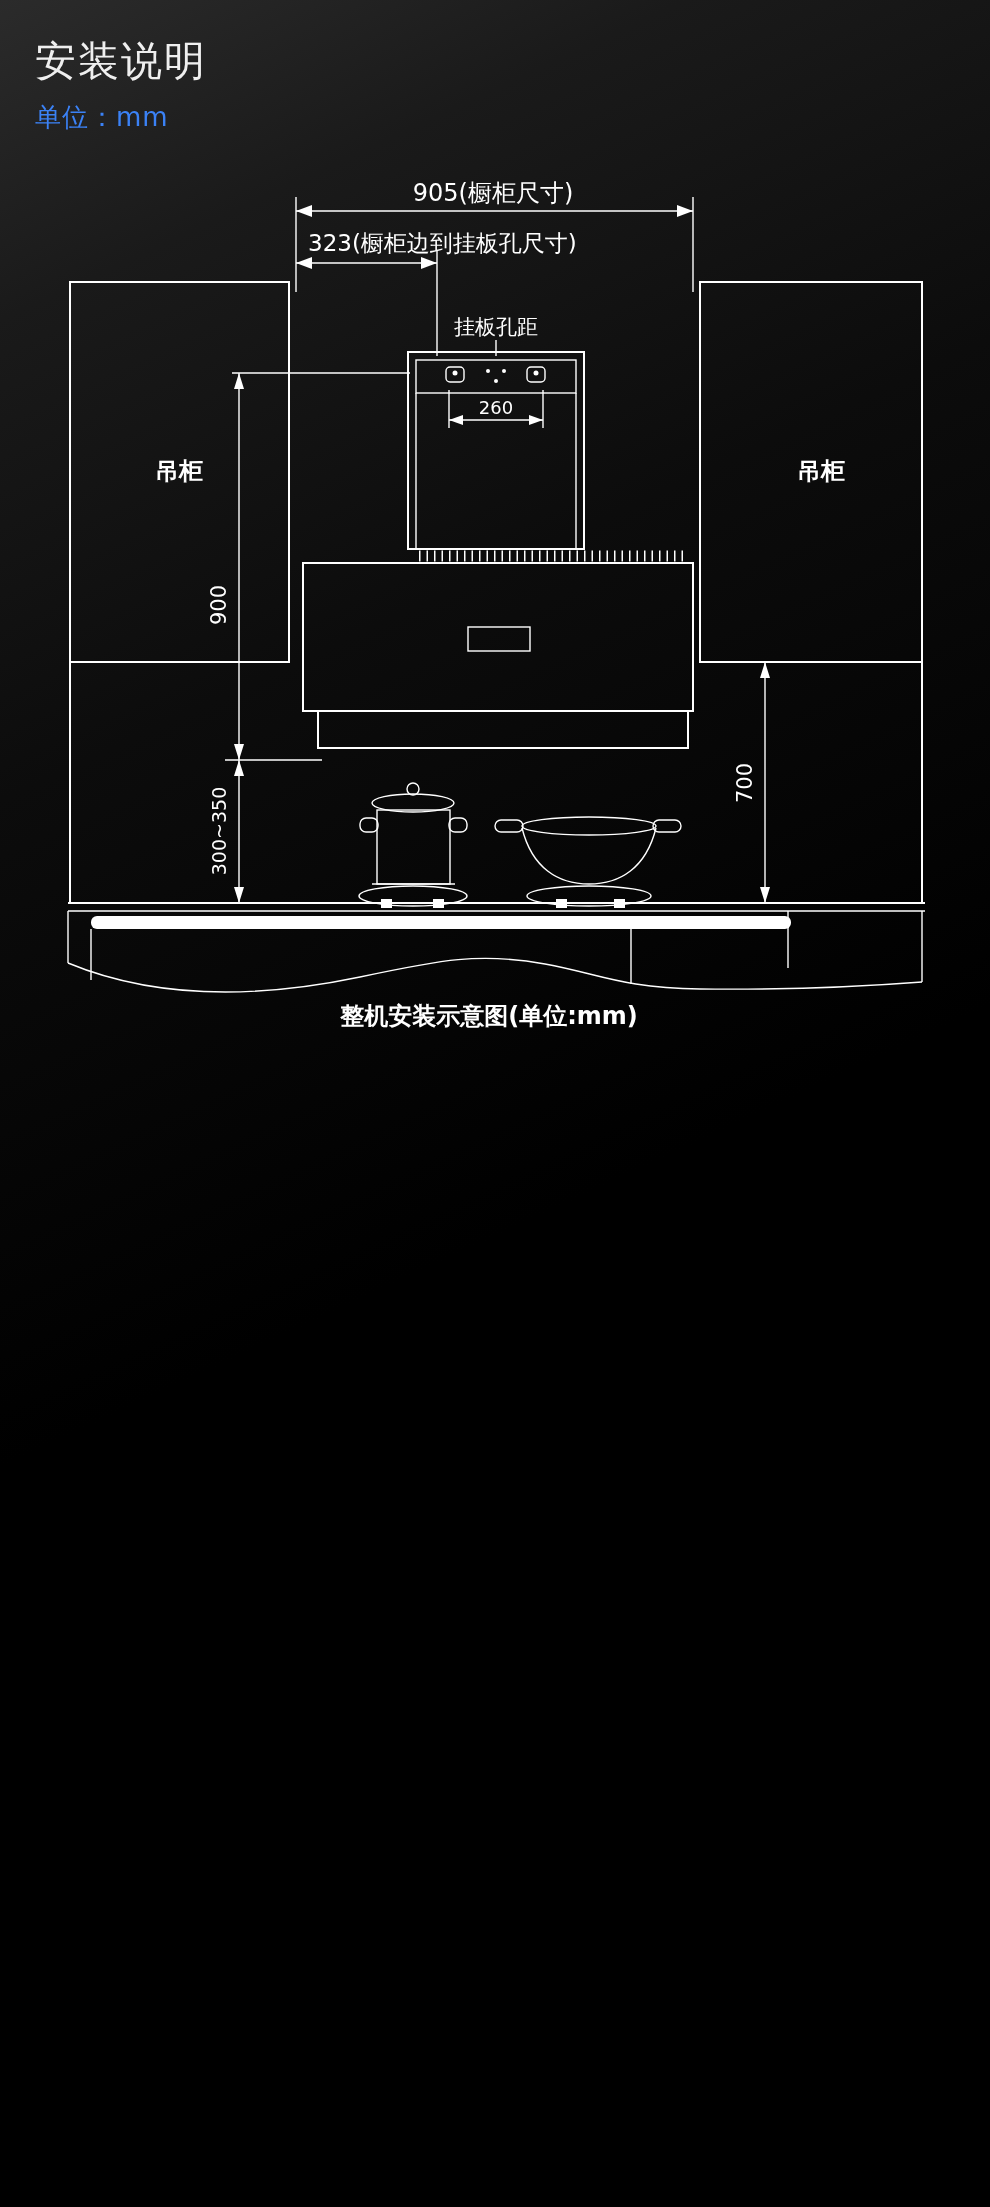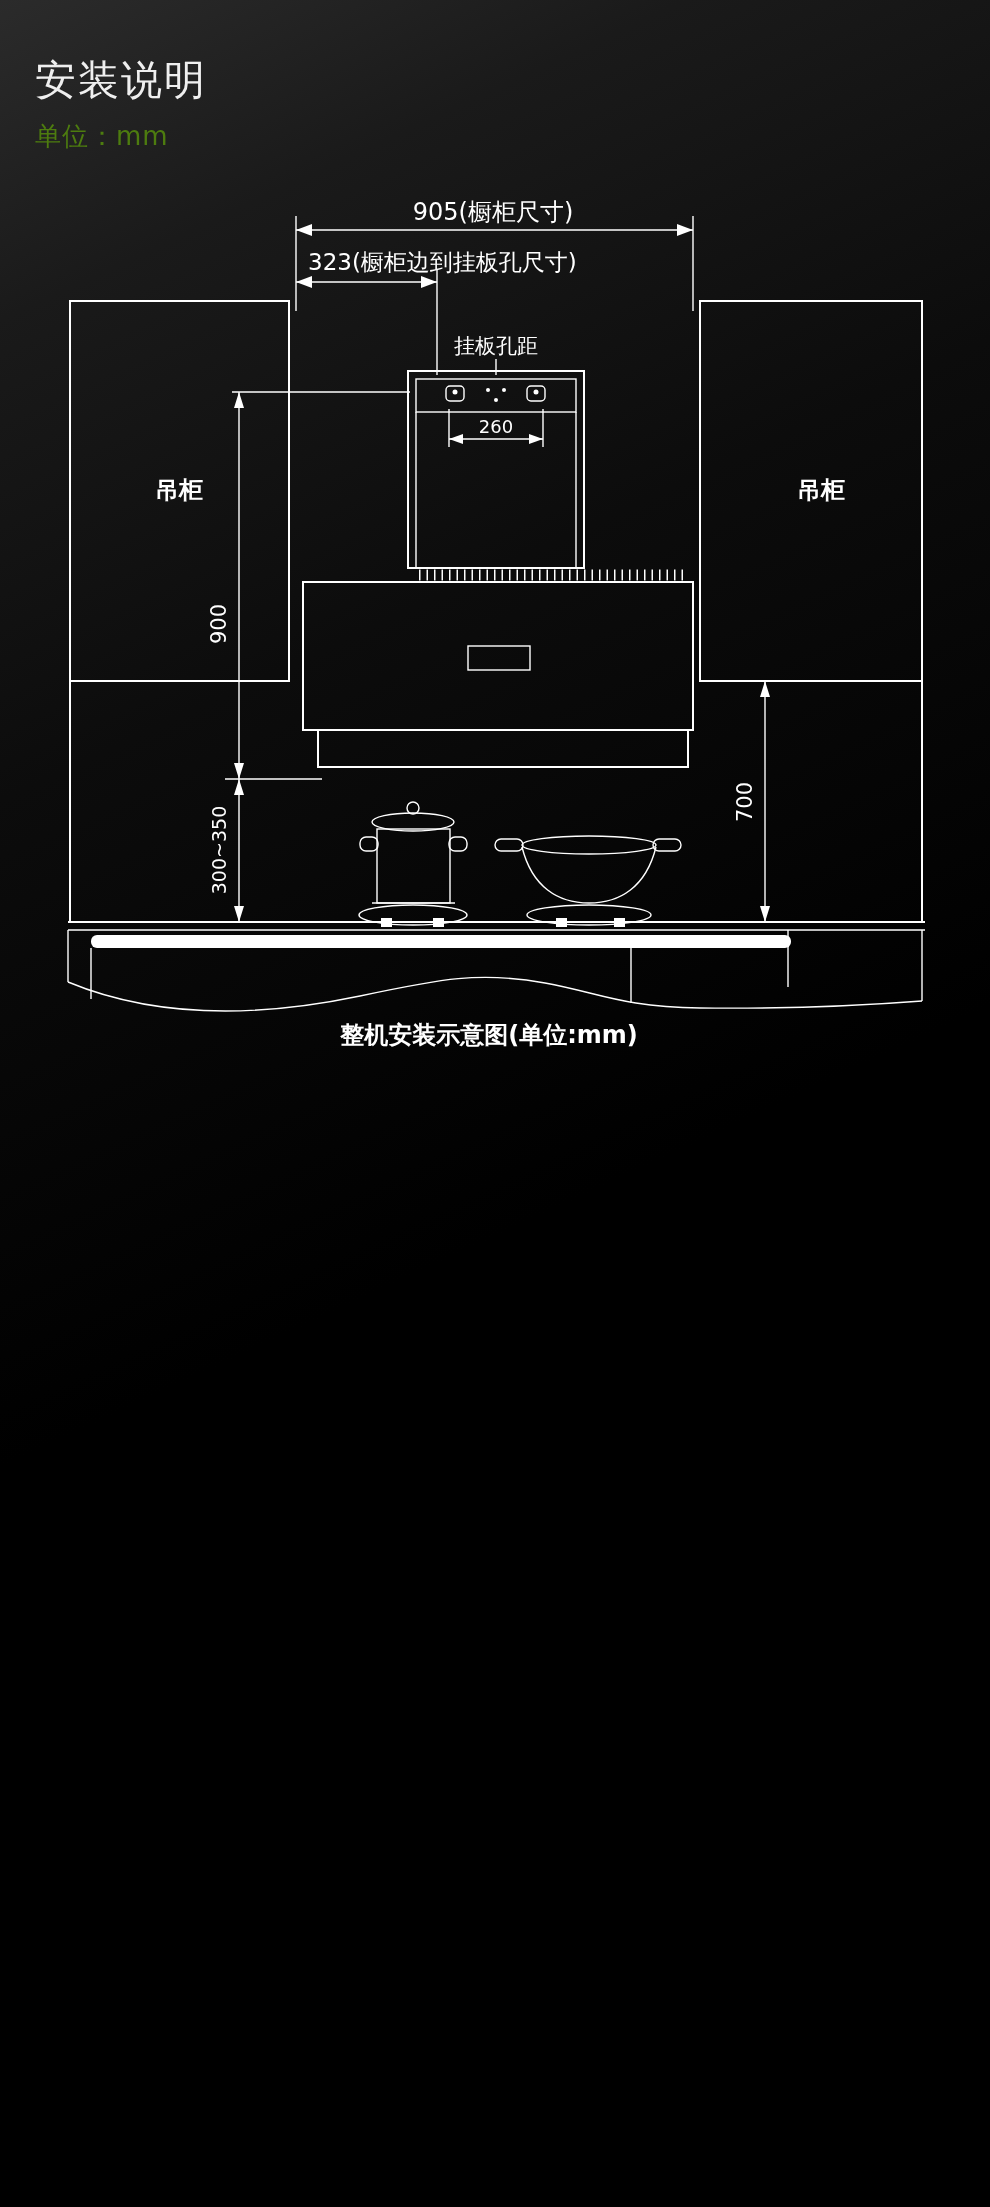--- a/index.html
+++ b/index.html
@@ -4,29 +4,29 @@
 <style>
   html,body{margin:0;padding:0;}
   body{
     width:990px;height:2207px;
     background:#000;
     background-image:linear-gradient(155deg,#2b2b2b 0%,#1a1a1a 12%,#0c0c0c 30%,#000 55%);
     background-repeat:no-repeat;
     overflow:hidden;
     font-family:"DejaVu Sans","Liberation Sans",sans-serif;
   }
-  .page{position:relative;width:990px;height:2179px;margin-top:19px;}
+  .page{position:relative;width:990px;height:2179px;}
   .page-title{
     position:absolute;left:35px;top:34px;margin:0;
     color:#efefef;font-size:41px;font-weight:500;letter-spacing:2px;
     font-family:"DejaVu Sans","Liberation Sans",sans-serif;
   }
   .unit-label{
     position:absolute;left:35px;top:100px;
-    color:#4d7c0f;font-size:26px;letter-spacing:1px;
+    color:#3b82f6;font-size:26px;letter-spacing:1px;
   }
   svg{position:absolute;left:0;top:0;}
   .ln{stroke:#fff;stroke-width:2;fill:none;}
   .thin{stroke:#fff;stroke-width:1.4;fill:none;}
   .fillw{fill:#fff;stroke:none;}
   text{fill:#fff;font-family:"DejaVu Sans","Liberation Sans",sans-serif;}
   .mid{text-anchor:middle;}
   .t24{font-size:24px;}
   .t23{font-size:23px;}
   .t21{font-size:21px;}

